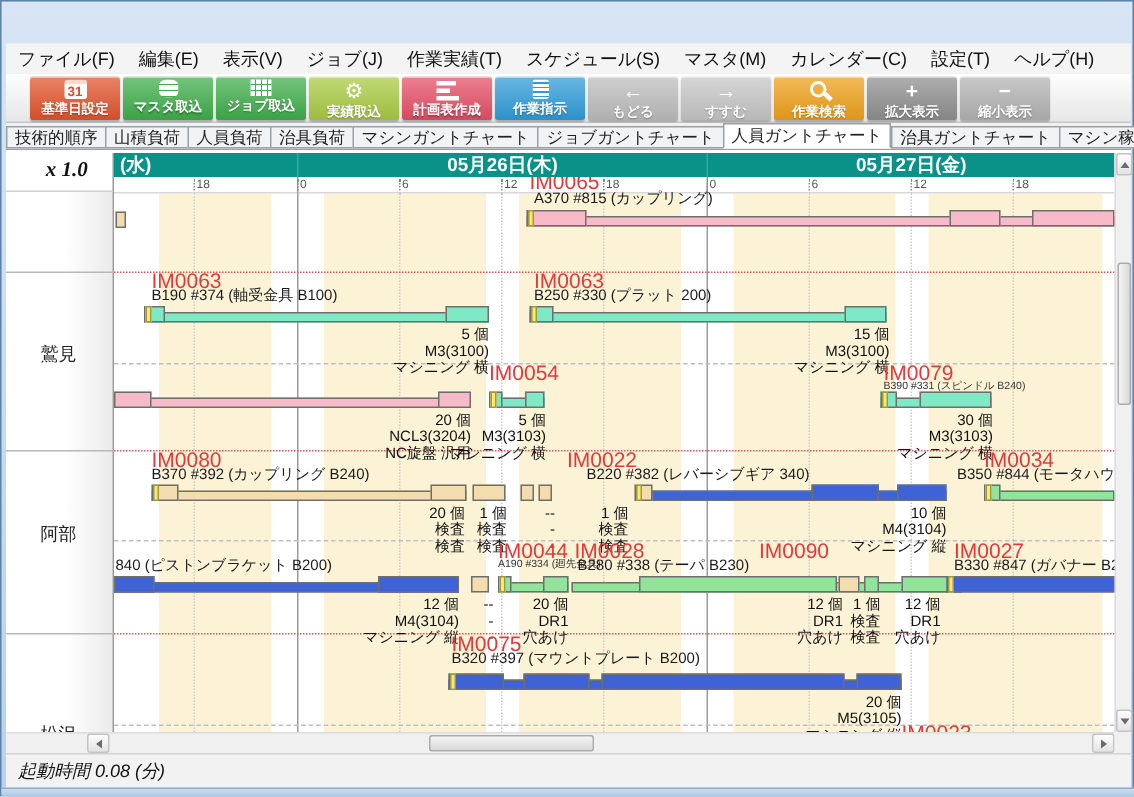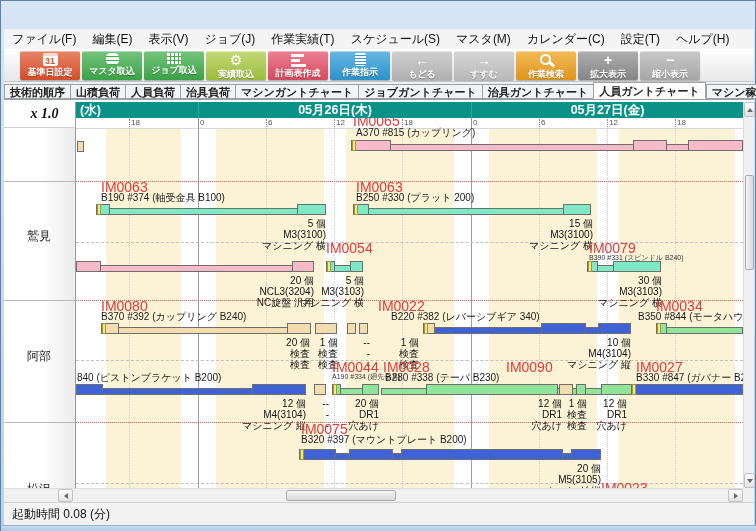--- a/index.html
+++ b/index.html
@@ -43,21 +43,21 @@
   .ic-chart-bars{background-image:linear-gradient(#fff,#fff),linear-gradient(#fff,#fff),linear-gradient(#fff,#fff);
                  background-size:13px 3px,9px 3px,15px 3px;background-position:0 1px,0 6px,0 11px;background-repeat:no-repeat;
                  width:15px;height:14px;}
   .ic-clipboard{background:#fff;background-image:repeating-linear-gradient(to bottom,transparent 0 2px,var(--c) 2px 3px);
                 width:11px;height:13px;border-radius:2px;}
   .ic-search::before{content:"";position:absolute;left:2px;top:1px;width:7px;height:7px;border:2.5px solid #fff;border-radius:50%;}
   .ic-search::after{content:"";position:absolute;left:11px;top:10px;width:6px;height:3px;background:#fff;transform:rotate(45deg);}
   
   .tabstrip{position:absolute;left:3px;top:81px;width:750px;height:17px;background:#eef0f2;display:flex;align-items:flex-end;}
   .tab{height:15px;line-height:15px;font-size:11px;color:#222;padding:0 5px;border:1px solid #9aa0a6;border-right:none;
-       background:#f2f3f5;white-space:nowrap;cursor:pointer;box-sizing:border-box;font-weight:bold;}
+       background:#f2f3f5;white-space:nowrap;cursor:pointer;box-sizing:border-box;}
   .tab:last-child{border-right:1px solid #9aa0a6;}
   .tab.active{background:#fff;height:17px;line-height:17px;border-bottom:1px solid #fff;border-right:1px solid #9aa0a6;position:relative;z-index:2;}
   
   .chartwrap{position:absolute;left:3px;top:98px;width:750px;height:403px;background:#fff;border-top:1px solid #9aa0a6;box-sizing:border-box;}
   .cornercell{position:absolute;left:3px;top:101px;width:72px;height:26px;background:#fff;border-right:1px solid #9a9a9a;
               border-bottom:1px solid #cfcfcf;box-sizing:border-box;font-family:"Liberation Serif","DejaVu Serif",serif;
               font-style:italic;font-weight:bold;font-size:14px;line-height:24px;padding-left:10px;color:#111;text-align:center;}
   .dayheader{position:absolute;left:75px;top:101px;width:667px;height:16px;background:#0b9288;overflow:hidden;}
   .daycell{position:absolute;top:0;height:16px;color:#fff;font-size:12.5px;font-weight:bold;text-align:center;
            line-height:16px;border-left:1px solid #35a89e;box-sizing:border-box;white-space:nowrap;overflow:hidden;}
@@ -88,21 +88,21 @@
         display:flex;align-items:center;justify-content:center;}
   .thumb{position:absolute;background:linear-gradient(90deg,#f4f4f4,#d9d9d9);border:1px solid #ababab;border-radius:2px;box-sizing:border-box;}
   .thumb.h{background:linear-gradient(#f4f4f4,#d9d9d9);}
   .tri{width:0;height:0;border:3px solid transparent;}
   .tri.up{border-bottom:4px solid #6a6a6a;margin-top:-3px;}
   .tri.down{border-top:4px solid #6a6a6a;margin-bottom:-3px;}
   .tri.left{border-right:4px solid #6a6a6a;margin-left:-3px;}
   .tri.right{border-left:4px solid #6a6a6a;margin-right:-3px;}
   .corner{position:absolute;left:742px;top:487px;width:11px;height:14px;background:#f0f0f0;}
   
-  .statusbar{position:absolute;left:3px;top:501px;width:750px;height:23px;background:#f2f2f2;border-top:1px solid #d2d2d2;box-sizing:border-box;}
+  .statusbar{position:absolute;left:3px;top:501px;width:750px;height:23px;background:#f2f2f2;border-top:1px solid #d2d2d2;box-sizing:border-box;font-style:italic;}
   .statusbar span{font-size:12px;color:#111;line-height:22px;padding-left:8px;}
   .bottomedge{position:absolute;left:0;top:524px;width:756px;height:7px;background:linear-gradient(#cadced,#a9c6e2);border-top:1px solid #8fb0cf;box-sizing:border-box;}
 </style>
 </head>
 <body>
 
 <div class="winframe">
 
   <div class="menubar" id="menubar">
       <div class="mitem">ファイル(F)</div>
@@ -162,22 +162,22 @@
         <div class="tlbl">縮小表示</div>
       </div>
     </div>
   <div class="tabstrip" id="tabstrip">
       <div class="tab">技術的順序</div>
       <div class="tab">山積負荷</div>
       <div class="tab">人員負荷</div>
       <div class="tab">治具負荷</div>
       <div class="tab">マシンガントチャート</div>
       <div class="tab">ジョブガントチャート</div>
+      <div class="tab active">人員ガントチャート</div>
       <div class="tab">治具ガントチャート</div>
-      <div class="tab active">人員ガントチャート</div>
       <div class="tab">マシン稼働率</div>
     </div>
 
   <div class="chartwrap"></div>
   <div class="cornercell"><span>x 1.0</span></div>
   <div class="dayheader" id="dayheader">
       <div class="daycell" style="left: 0px; width: 122px; text-align: left; padding-left: 4px; border-left: none;">(水)</div>
       <div class="daycell" style="left: 122px; width: 273px;">05月26日(木)</div>
       <div class="daycell" style="left: 395px; width: 272px;">05月27日(金)</div>
     </div>

